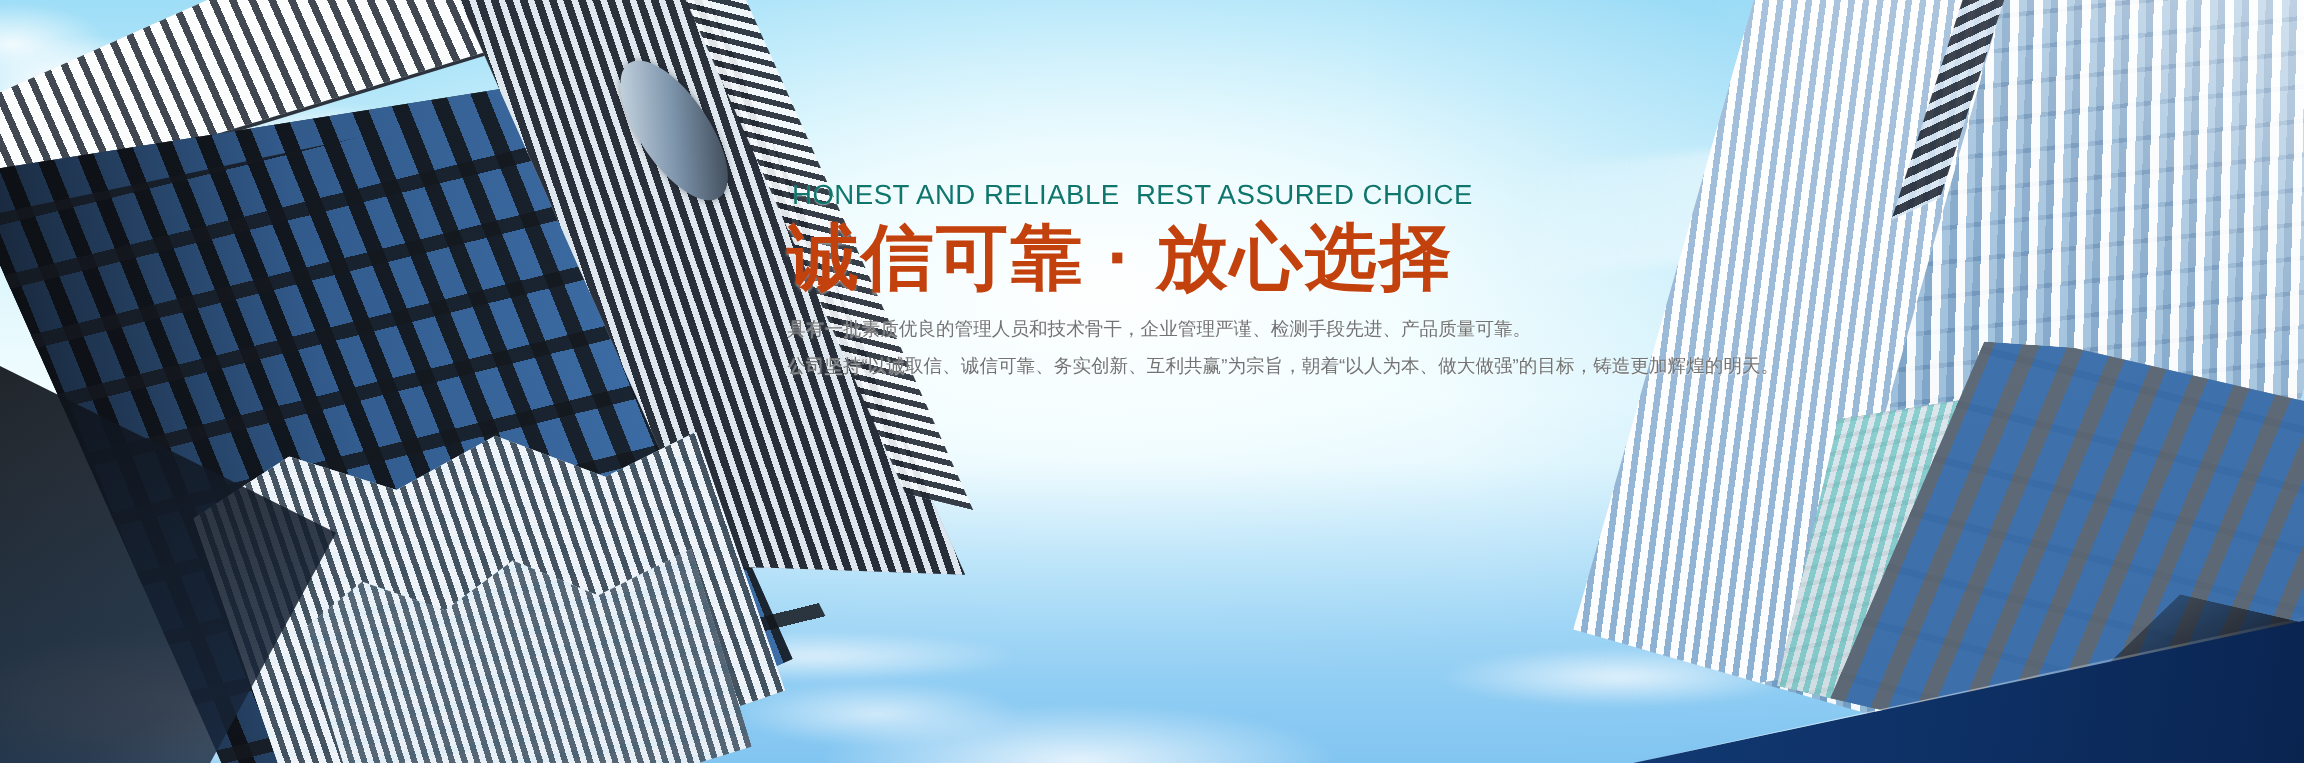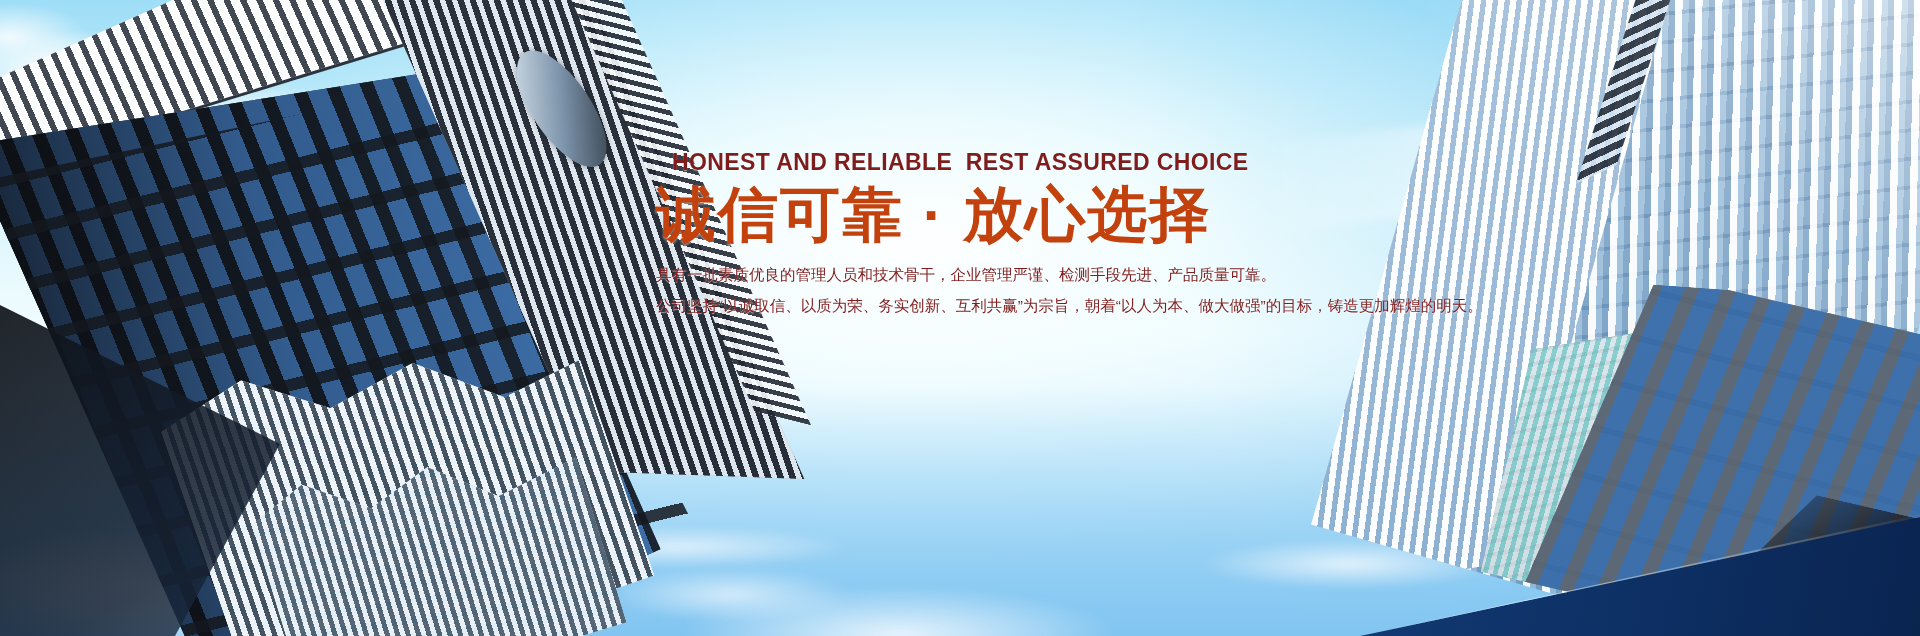--- a/index.html
+++ b/index.html
@@ -310,41 +310,41 @@
 
   
   .copy {
     position: absolute;
     left: 656px;
     top: 150px;
     width: 820px;
     z-index: 40;
   }
   .eyebrow {
-    color: #7f1d1d;
+    color: #0f766e;
     font-size: 23px;
     letter-spacing: 0.4px;
-    font-weight: 700;
+    font-weight: 400;
     line-height: 1.1;
-    margin: 0 0 6px 16px;
+    margin: 0 0 6px 4px;
     white-space: pre;
     text-shadow: 0 1px 1px rgba(255,255,255,0.55);
   }
   .headline {
     color: #c2410c;
     font-size: 60px;
     font-weight: 700;
     letter-spacing: 2px;
     line-height: 1.12;
     margin: 0 0 12px 0;
     white-space: pre;
     text-shadow: 0 2px 2px rgba(255,255,255,0.45);
   }
   .body-line {
-    color: #7f1d1d;
+    color: #737373;
     font-size: 15.5px;
     line-height: 1.95;
     margin: 0;
     white-space: nowrap;
     text-shadow: 0 1px 1px rgba(255,255,255,0.7);
   }
 </style>
 </head>
 <body>
 
@@ -402,16 +402,16 @@
     <div class="brl-face"></div>
     <div class="br-dark-corner"></div>
   </div>
   <div class="navy-wedge"></div>
   <div class="navy-wedge-edge"></div>
 
   <div class="copy">
     <p class="eyebrow">HONEST AND RELIABLE  REST ASSURED CHOICE</p>
     <h1 class="headline">诚信可靠 · 放心选择</h1>
     <p class="body-line">具有一批素质优良的管理人员和技术骨干，企业管理严谨、检测手段先进、产品质量可靠。</p>
-    <p class="body-line">公司坚持“以诚取信、以质为荣、务实创新、互利共赢”为宗旨，朝着“以人为本、做大做强”的目标，铸造更加辉煌的明天。</p>
+    <p class="body-line">公司坚持“以诚取信、诚信可靠、务实创新、互利共赢”为宗旨，朝着“以人为本、做大做强”的目标，铸造更加辉煌的明天。</p>
   </div>
 
 </div>
 
 </body></html>

